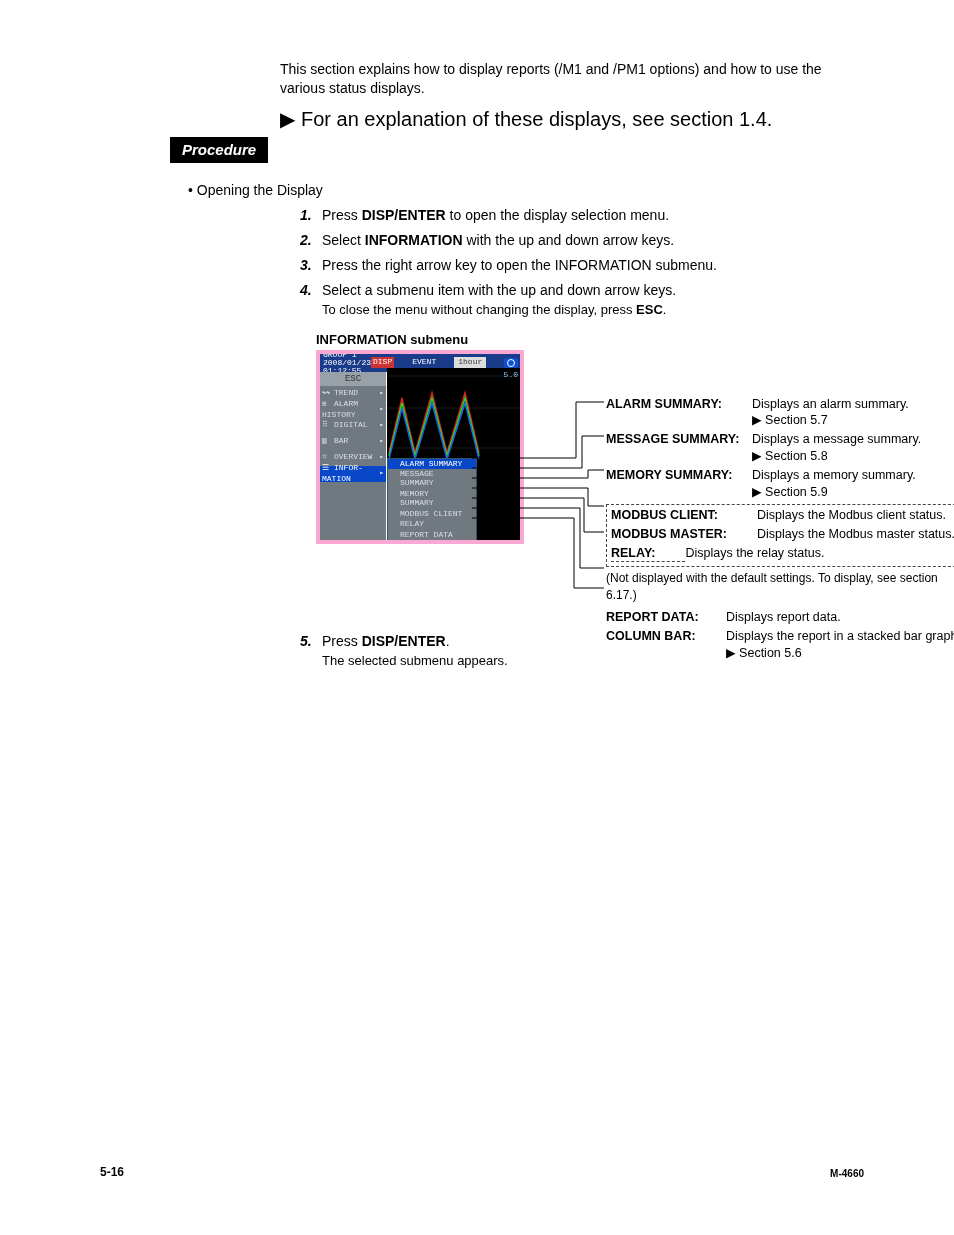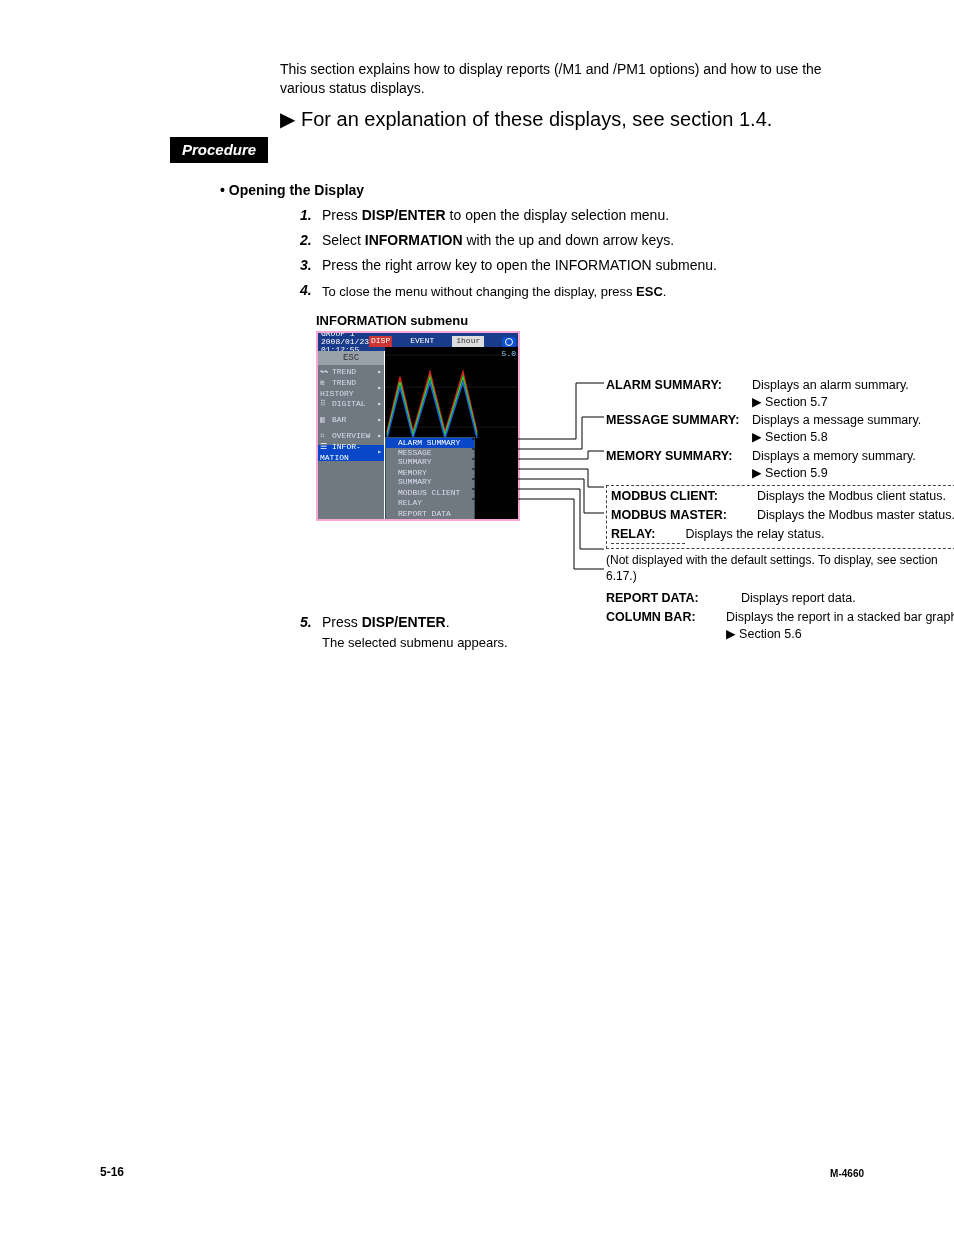--- a/index.html
+++ b/index.html
@@ -54,22 +54,22 @@
     background: #000;
     color: #fff;
     font-weight: bold;
     font-style: italic;
     padding: 3px 12px 3px 12px;
     font-size: 15px;
     margin-left: 70px;
     margin-top: 4px;
   }
   .sub-head {
-    margin-left: 120px;
-    font-weight: bold;
+    margin-left: 88px;
+    font-weight: normal;
     font-size: 14px;
     margin-top: 18px;
     margin-bottom: 6px;
   }
   .steps {
     margin-left: 200px;
     font-size: 14px;
   }
   .step {
     display: flex;
@@ -95,21 +95,21 @@
     margin-left: 216px;
     position: relative;
     width: 640px;
     height: 272px;
   }
   .device {
     position: absolute;
     left: 0; top: 0;
     width: 200px;
     height: 186px;
-    border: 2px solid #f9a8d4;
+    border: 4px solid #f9a8d4;
     background: #fff;
     font-family: "Courier New", monospace;
     font-size: 9px;
     color: #fff;
     overflow: hidden;
   }
   .dev-top {
     height: 18px;
     background: #1a3a8a;
     display: flex; align-items:center; padding:0 3px;
@@ -197,20 +197,21 @@
         <span>Select </span><span class="b">INFORMATION</span><span>  with the up and down arrow keys.</span>
       </div>
     </div>
     <div class="step">
       <div class="step-n">3.</div>
       <div class="step-t">Press the right arrow key to open the INFORMATION submenu.</div>
     </div>
     <div class="step">
       <div class="step-n">4.</div>
       <div class="step-t">
+        <span>Select a submenu item with the up and down arrow keys.</span>
         <div class="step-t-sub">
           <span>To close the menu without changing the display, press </span><span class="b">ESC</span><span>.</span>
         </div>
       </div>
     </div>
   </div>
 
   <div class="submenu-caption">INFORMATION submenu</div>
 
   <div class="diagram-area">
@@ -229,21 +230,21 @@
         </div>
       </div>
       <div class="dev-body">
         <div class="dev-side">
           <div class="esc-row">ESC</div>
           <div class="side-item">
               <span><span class="side-ic">〰</span><span>TREND</span></span>
               <span class="side-ar">▸</span>
             </div>
           <div class="side-item">
-              <span><span class="side-ic">≋</span><span>TREND HISTORY</span></span>
+              <span><span class="side-ic">≋</span><span>ALARM HISTORY</span></span>
               <span class="side-ar">▸</span>
             </div>
           <div class="side-item">
               <span><span class="side-ic">⠿</span><span>DIGITAL</span></span>
               <span class="side-ar">▸</span>
             </div>
           <div class="side-item">
               <span><span class="side-ic">▥</span><span>BAR</span></span>
               <span class="side-ar">▸</span>
             </div>
@@ -326,21 +327,21 @@
           <div class="desc-k">MODBUS MASTER:</div>
           <div class="desc-v">Displays the Modbus master status.</div>
         </div>
         <div class="desc-row">
           <div class="desc-k" style="border-bottom:1px dashed #444; width:auto; padding-right:30px">RELAY:</div>
           <div class="desc-v">Displays the relay status.</div>
         </div>
       </div>
       <div class="note-txt">(Not displayed with the default settings. To display, see section 6.17.)</div>
       <div class="desc-row" style="margin-top:6px">
-        <div class="desc-k" style="width:135px">REPORT DATA:</div>
+        <div class="desc-k" style="width:120px">REPORT DATA:</div>
         <div class="desc-v">Displays report data.</div>
       </div>
       <div class="desc-row">
         <div class="desc-k" style="width:120px">COLUMN BAR:</div>
         <div class="desc-v">
           <span>Displays the report in a stacked bar graph.</span><br>
           <span class="desc-cross">▶ Section 5.6</span>
         </div>
       </div>
     </div>

